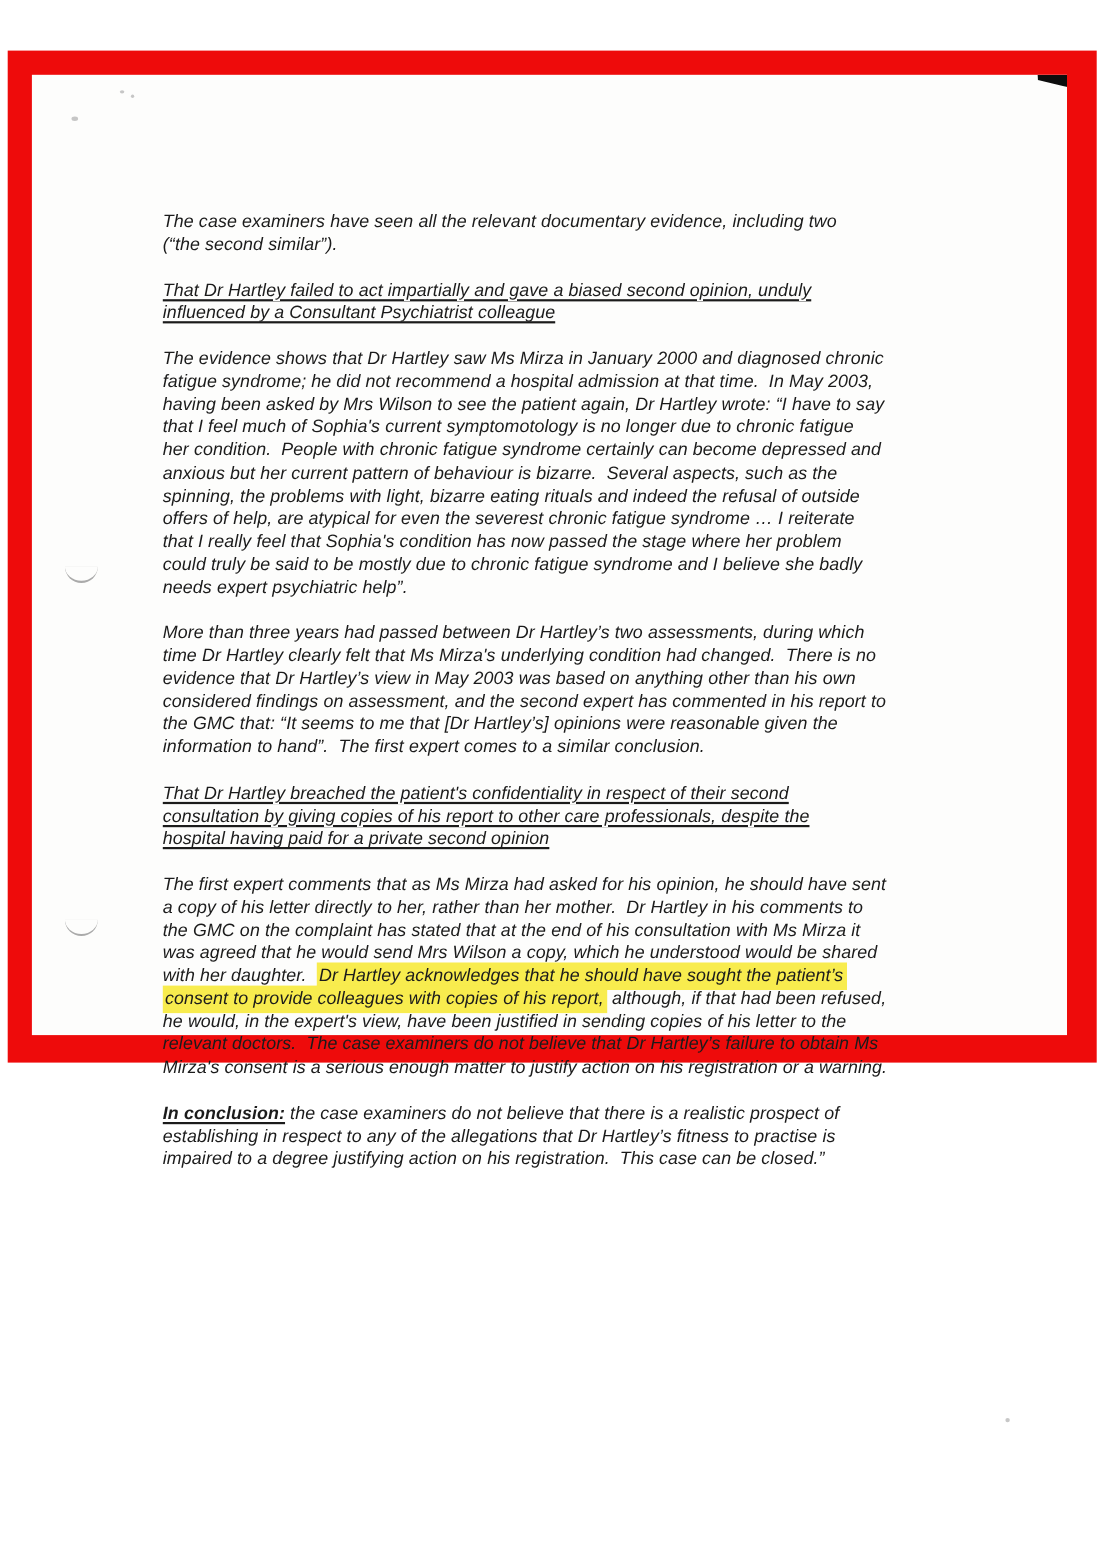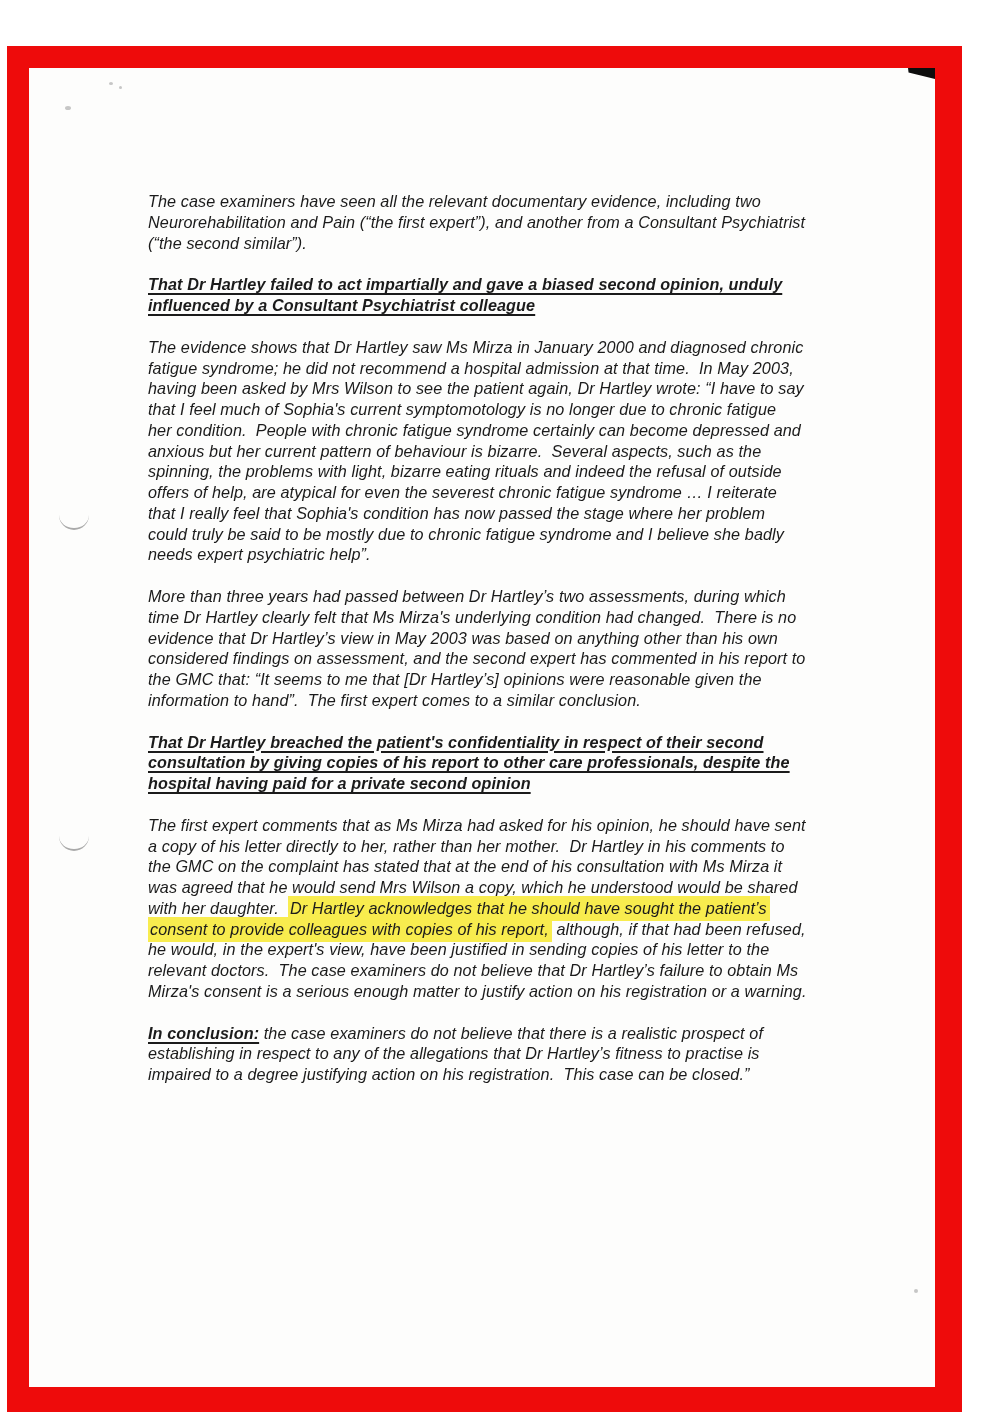--- a/index.html
+++ b/index.html
@@ -13,22 +13,23 @@
     width: 1002px;
     height: 1419px;
     background: #ffffff;
     overflow: hidden;
   }
   .frame {
     position: absolute;
     left: 7px;
     top: 46px;
     width: 955px;
-    height: 1366px;
+    height: 920px;
     background: var(--border-red, #ee0b0b);
+    padding-left: 35px;
   }
   .page {
     position: absolute;
     left: 22px;
     top: 22px;
     right: 27px;
     bottom: 25px;
     background: var(--page-bg, #fdfdfc);
   }
   
@@ -70,21 +71,21 @@
     width: 760px;
     color: var(--text-color, #1b1b1b);
     font-size: 16.2px;
     font-style: italic;
     line-height: 20.75px;
     letter-spacing: 0.1px;
   }
   .block { margin: 0 0 21px 0; }
   .line { display: block; white-space: pre; }
   .heading .line {
-    font-weight: 700;
+    font-weight: 400;
     text-decoration: underline;
     text-decoration-thickness: 2px;
     text-underline-offset: 3px;
   }
   .highlight {
     background: var(--highlight, #f8ec4e);
     padding: 3px 3px 4px 2px;
   }
   .lead-underline {
     font-weight: 700;
@@ -102,21 +103,20 @@
       <div class="corner-mark"></div>
       <div class="crescent c1"></div>
       <div class="crescent c2"></div>
       <div class="speck s1"></div>
       <div class="speck s2"></div>
       <div class="speck s3"></div>
       <div class="speck s4"></div>
       <div class="doc">
           <div class="block para">
             <span class="line">The case examiners have seen all the relevant documentary evidence, including two</span>
-            <span class="line">Neurorehabilitation and Pain (“the first expert”), and another from a Consultant Psychiatrist</span>
             <span class="line">(“the second similar”).</span>
           </div>
           <div class="block heading">
             <span class="line">That Dr Hartley failed to act impartially and gave a biased second opinion, unduly</span>
             <span class="line">influenced by a Consultant Psychiatrist colleague</span>
           </div>
           <div class="block para">
             <span class="line">The evidence shows that Dr Hartley saw Ms Mirza in January 2000 and diagnosed chronic</span>
             <span class="line">fatigue syndrome; he did not recommend a hospital admission at that time.  In May 2003,</span>
             <span class="line">having been asked by Mrs Wilson to see the patient again, Dr Hartley wrote: “I have to say</span>

